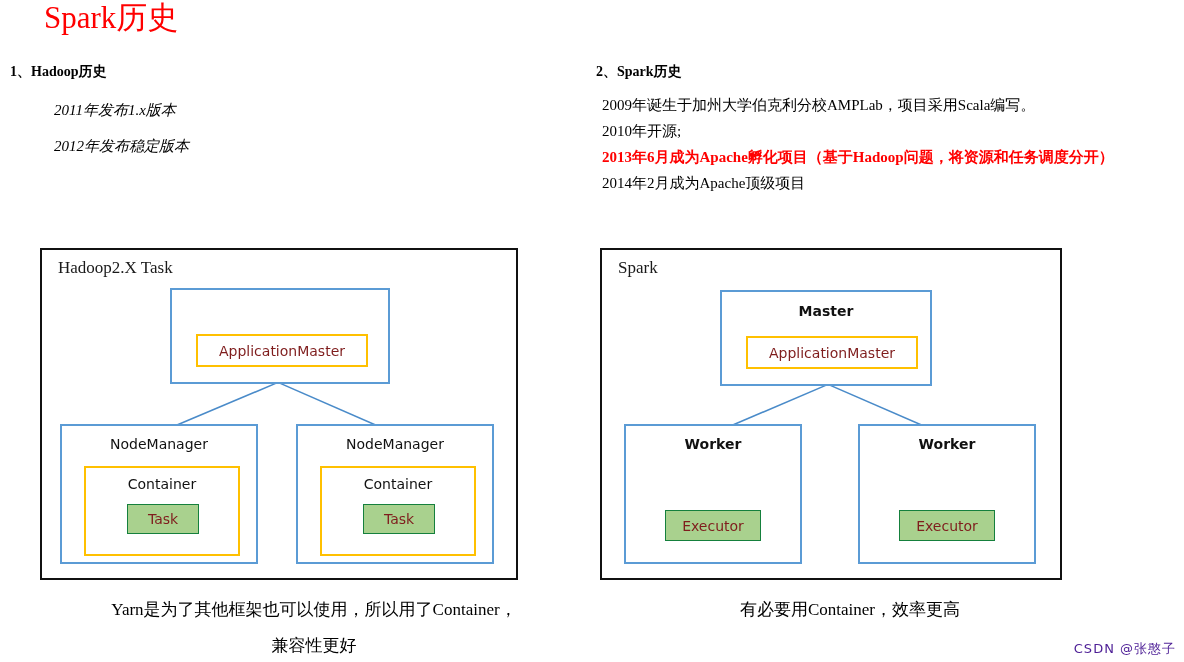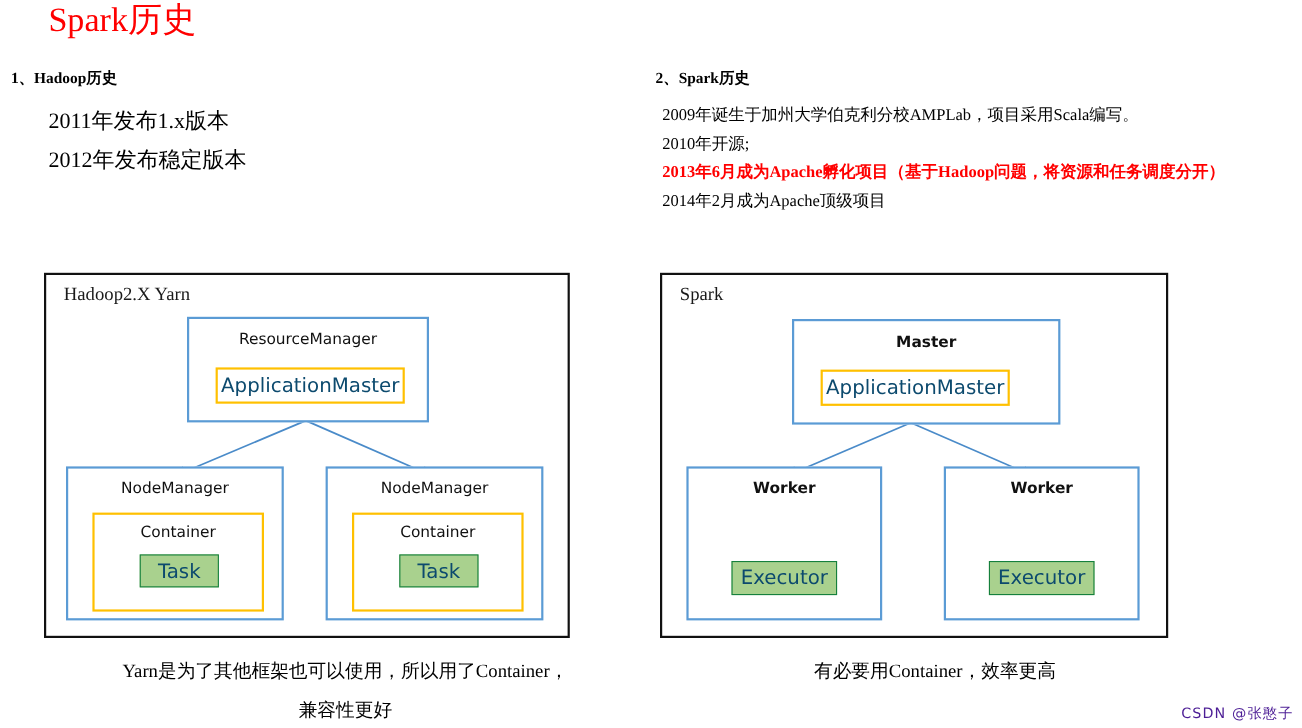--- a/index.html
+++ b/index.html
@@ -48,21 +48,21 @@
 
   .bullets {
     margin: 0;
     padding: 0;
   }
   .bullet {
     font-size: 16px;
     line-height: 25px;
     white-space: nowrap;
   }
-  .col-left .bullet  { margin-left: 34px; line-height: 36px; font-size: 20px; }
+  .col-left .bullet  { margin-left: 44px; line-height: 36px; font-size: 15px; font-style: italic; }
   .col-right .bullet { margin-left: 6px;  line-height: 26px; font-size: 15px; }
 
   .red  { color: #ff0000; }
   .bold { font-weight: bold; }
 
   
   .diagram {
     position: absolute;
     border: 2px solid #111111;
     background: #ffffff;
@@ -101,22 +101,22 @@
     position: absolute;
     border: 1px solid #15803d;
     background: #a9d18e;
     box-sizing: border-box;
     display: flex;
     align-items: center;
     justify-content: center;
   }
   .node-label {
     font-family: "DejaVu Sans", "Liberation Sans", sans-serif;
-    font-size: 18px;
-    color: #0c4a6e;
+    font-size: 14px;
+    color: #7f1d1d;
     white-space: nowrap;
   }
   .node-heading {
     position: absolute;
     left: 0;
     right: 0;
     text-align: center;
     font-family: "DejaVu Sans", "Liberation Sans", sans-serif;
     font-size: 14px;
     color: #111111;
@@ -177,34 +177,33 @@
     </div>
     <div class="bullets">
       <div class="bullet">2009年诞生于加州大学伯克利分校AMPLab，项目采用Scala编写。</div>
       <div class="bullet">2010年开源;</div>
       <div class="bullet red bold">2013年6月成为Apache孵化项目（基于Hadoop问题，将资源和任务调度分开）</div>
       <div class="bullet">2014年2月成为Apache顶级项目</div>
     </div>
   </div>
 
   <div class="diagram" id="diagram-hadoop">
-    <div class="diagram-title">Hadoop2.X Yarn</div>
+    <div class="diagram-title">Hadoop2.X Task</div>
 
     <svg class="connectors" viewBox="0 0 478 332" preserveAspectRatio="none">
       <defs>
         <marker id="ah1" markerWidth="7" markerHeight="7" refX="5" refY="3.5" orient="auto">
           <polygon points="0,0 7,3.5 0,7" fill="#3f7fc1"></polygon>
         </marker>
       </defs>
       <line x1="238" y1="134" x2="120" y2="184" stroke="#4a8bc9" stroke-width="1.6" marker-end="url(#ah1)"></line>
       <line x1="238" y1="134" x2="352" y2="184" stroke="#4a8bc9" stroke-width="1.6" marker-end="url(#ah1)"></line>
     </svg>
 
     <div class="node-blue" style="left:128px; top:38px; width:220px; height:96px;">
-      <div class="node-heading" style="top:11px;">ResourceManager</div>
       <div class="node-orange" style="left:24px; top:44px; width:172px; height:33px;">
         <span class="node-label">ApplicationMaster</span>
       </div>
     </div>
 
     <div class="node-blue" style="left:18px; top:174px; width:198px; height:140px;">
       <div class="node-heading" style="top:10px;">NodeManager</div>
       <div class="node-orange" style="left:22px; top:40px; width:156px; height:90px; display:block;">
         <div class="node-heading" style="top:8px;">Container</div>
         <div class="node-green" style="left:41px; top:36px; width:72px; height:30px;">
@@ -230,21 +229,21 @@
     <svg class="connectors" viewBox="0 0 462 332" preserveAspectRatio="none">
       <defs>
         <marker id="ah2" markerWidth="7" markerHeight="7" refX="5" refY="3.5" orient="auto">
           <polygon points="0,0 7,3.5 0,7" fill="#3f7fc1"></polygon>
         </marker>
       </defs>
       <line x1="228" y1="136" x2="116" y2="184" stroke="#4a8bc9" stroke-width="1.6" marker-end="url(#ah2)"></line>
       <line x1="228" y1="136" x2="338" y2="184" stroke="#4a8bc9" stroke-width="1.6" marker-end="url(#ah2)"></line>
     </svg>
 
-    <div class="node-blue" style="left:118px; top:40px; width:244px; height:96px;padding-left:16px;">
+    <div class="node-blue" style="left:118px; top:40px; width:212px; height:96px;padding-left:16px;">
       <div class="node-heading b" style="top:11px;">Master</div>
       <div class="node-orange" style="left:24px; top:44px; width:172px; height:33px;">
         <span class="node-label">ApplicationMaster</span>
       </div>
     </div>
 
     <div class="node-blue" style="left:22px; top:174px; width:178px; height:140px;">
       <div class="node-heading b" style="top:10px;">Worker</div>
       <div class="node-green" style="left:39px; top:84px; width:96px; height:31px;">
         <span class="node-label">Executor</span>

